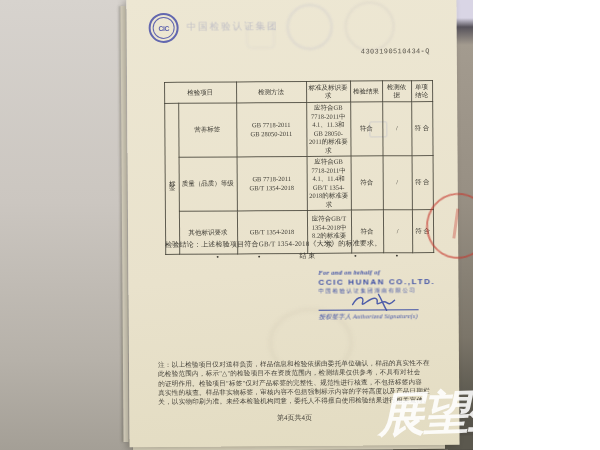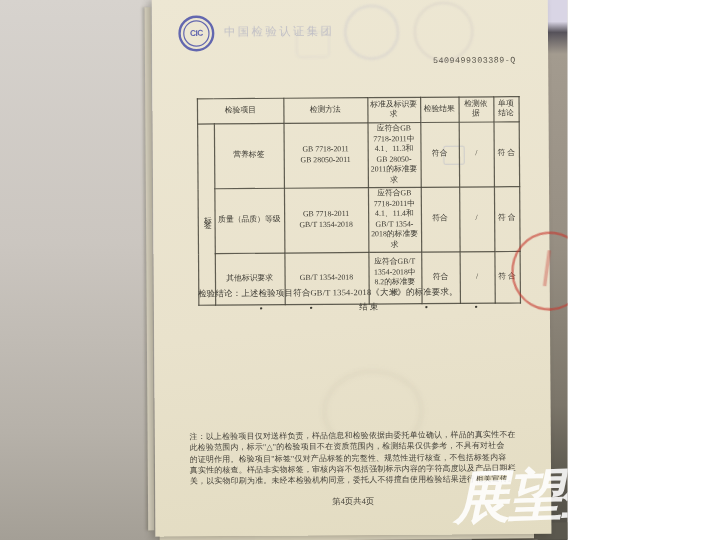--- a/index.html
+++ b/index.html
@@ -107,21 +107,21 @@
     <div id="under-sheet"></div>
     <div id="paper-stack"></div>
 
     <div id="paper">
 
       <div id="logo">
         <span class="inner">CIC</span>
       </div>
       <div id="org-name">中国检验认证集团</div>
       <div id="report-meta">
-        <div id="report-no">5409499303389-Q</div>
+        <div id="report-no">4303190510434-Q</div>
       </div>
 
       <div id="ghost1" class="ghost"></div>
       <div id="ghost2" class="ghost"></div>
       <div id="ghost3" class="ghost"></div>
       <div id="ghost4" class="ghost"></div>
       <div id="ghost5" class="ghost"></div>
 
       <table id="insp-table">
         <colgroup>
@@ -178,20 +178,30 @@
         <span class="dot">•</span>
         <span>结 束</span>
         <span class="dot">•</span>
         <span class="dot">•</span>
       </div>
 
       <div id="red-stamp">
         <div class="mark"></div>
       </div>
 
+      <div id="sig-block">
+        <div id="for-and">For and on behalf of</div>
+        <div id="company-en">CCIC HUNAN CO.,LTD.</div>
+        <div id="company-cn">中国检验认证集团湖南有限公司</div>
+        <svg id="sig-script" width="52" height="22" viewBox="0 0 52 22">
+          <path d="M4 14 C10 4, 16 6, 14 12 C12 18, 22 6, 27 8 C32 10, 24 16, 33 12 C40 9, 38 18, 46 10 M30 4 C33 9, 35 15, 38 20" fill="none" stroke="#3c4ea5" stroke-width="1.4" stroke-linecap="round" opacity="0.9"></path>
+        </svg>
+        <div id="sig-line"></div>
+        <div id="authorized">授权签字人 Authorized Signature(s)</div>
+      </div>
 
       <div id="footnote">
         <div>注：以上检验项目仅对送样负责，样品信息和检验依据由委托单位确认，样品的真实性不在</div>
         <div>此检验范围内，标示"△"的检验项目不在资质范围内，检测结果仅供参考，不具有对社会</div>
         <div>的证明作用。检验项目"标签"仅对产品标签的完整性、规范性进行核查，不包括标签内容</div>
         <div>真实性的核查。样品非实物标签，审核内容不包括强制标示内容的字符高度以及产品日期栏</div>
         <div>关，以实物印刷为准。未经本检验机构同意，委托人不得擅自使用检验结果进行相关宣传。</div>
       </div>
 
       <div id="page-footer">第4页共4页</div>

